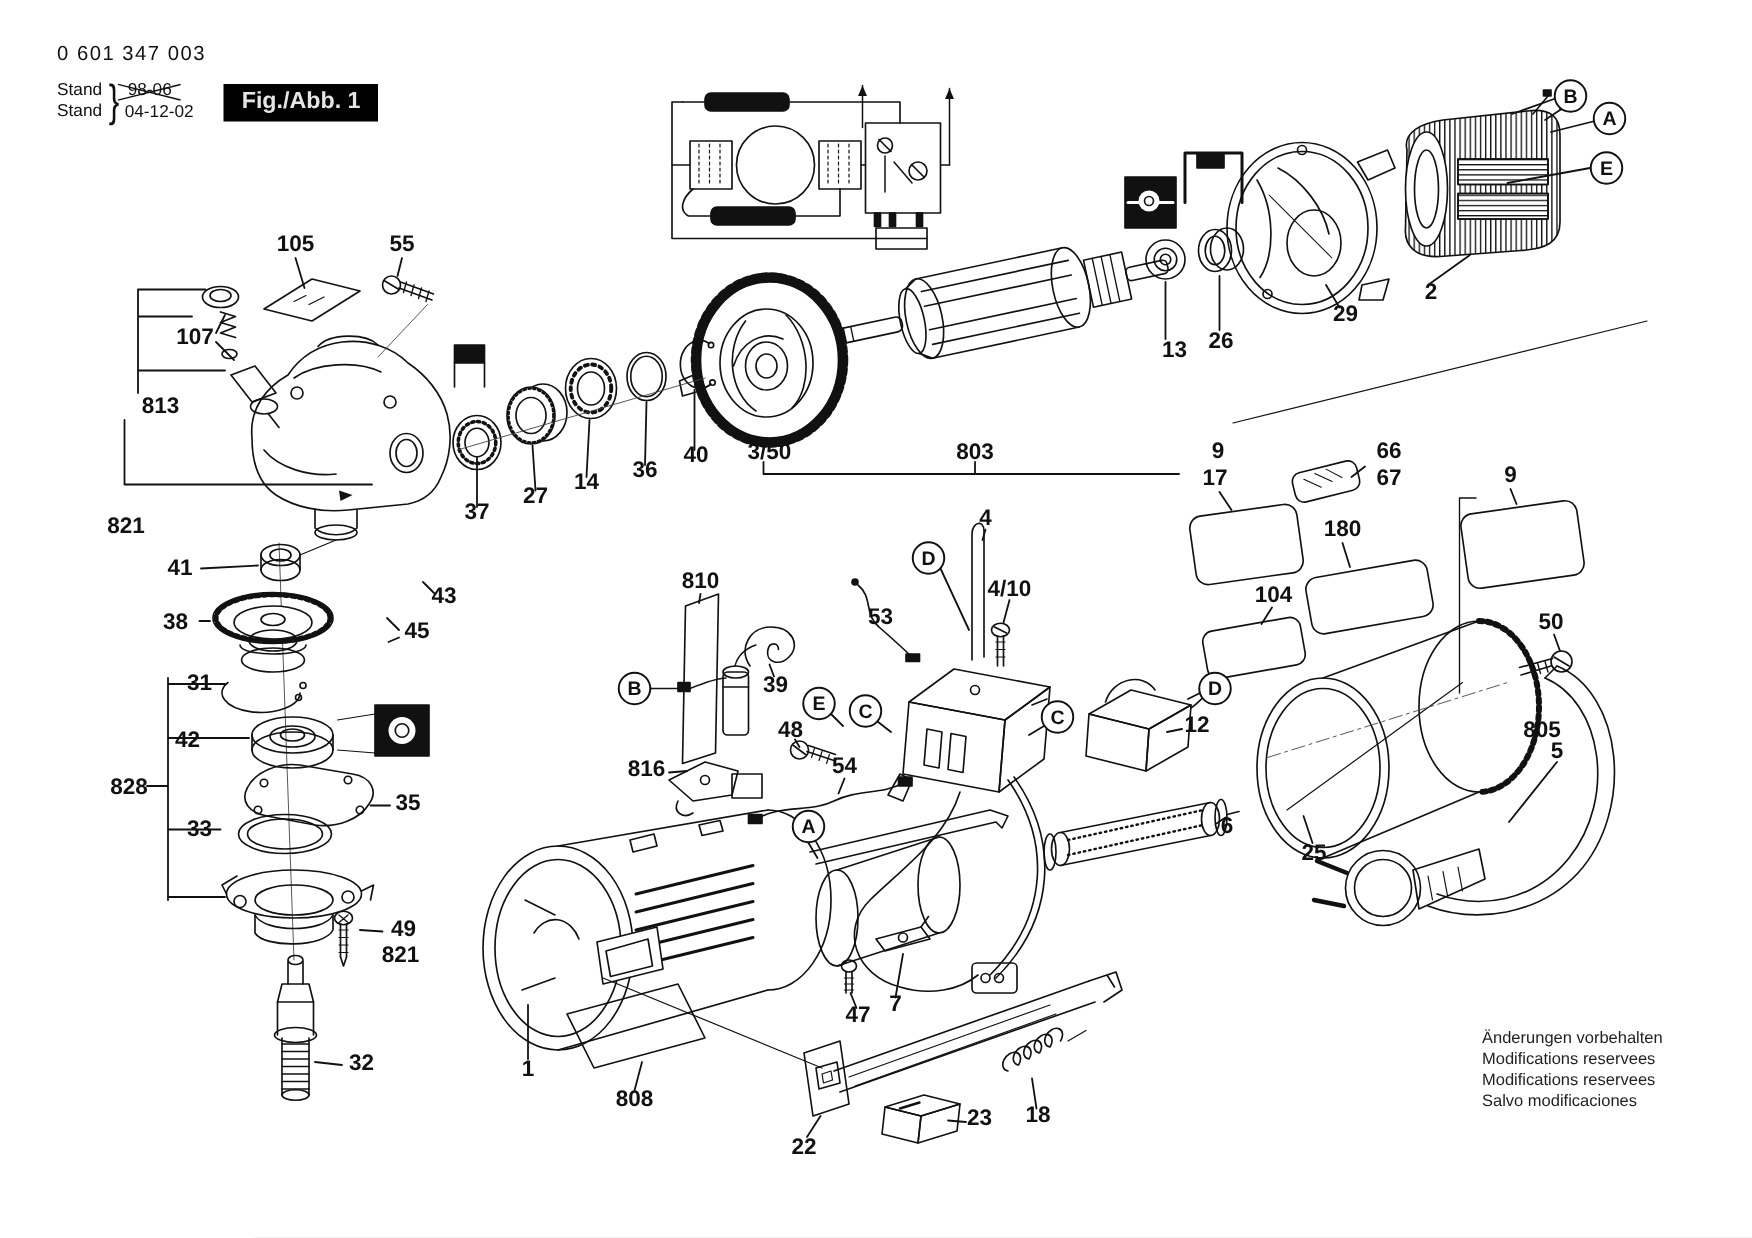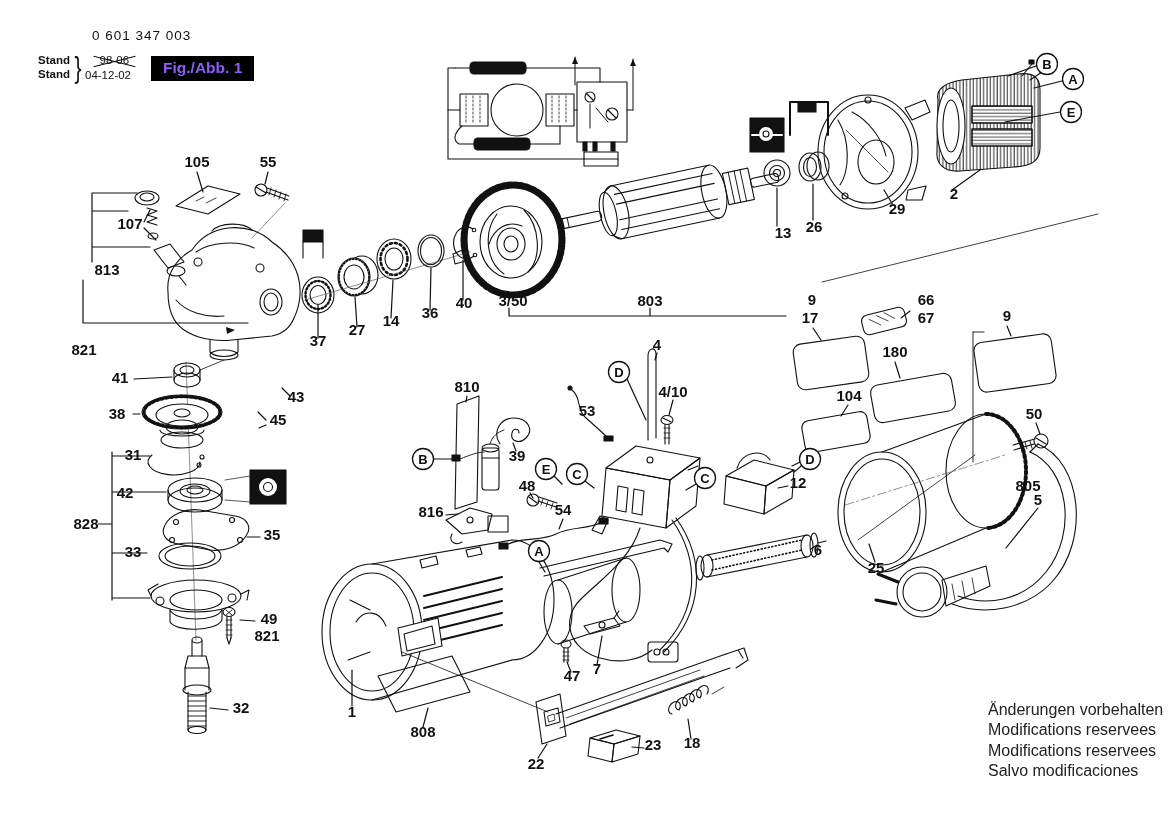--- a/index.html
+++ b/index.html
@@ -2,33 +2,33 @@
 <html><head>
 <meta charset="utf-8">
 <style>
   html,body{margin:0;padding:0;background:#e8e8e8;}
   .stage{position:relative;width:1168px;height:825px;background:#ffffff;
          font-family:"Liberation Sans",sans-serif;color:#111;overflow:hidden;margin:0 auto;}
   svg text{font-family:"Liberation Sans",sans-serif;}
   .pn{font-weight:bold;font-size:15px;fill:#111;}
   .co{font-weight:bold;font-size:13px;fill:#111;}
   .hdr{position:absolute;left:38px;top:28px;}
-  .pnum{font-size:13.5px;letter-spacing:1px;margin-left:54px;margin-bottom:8px;}
+  .pnum{font-size:13.5px;letter-spacing:1px;margin-bottom:8px;}
   .issuerow{display:flex;align-items:center;}
-  .silab{font-size:11.5px;line-height:1.2;font-weight:bold;}
+  .silab{font-size:11.5px;line-height:1.2;}
   .brace{font-size:30px;font-weight:400;margin:0 2px 0 3px;transform:scaleX(.7);}
-  .dates{font-size:11.5px;line-height:1.3;text-align:right;}
+  .dates{font-size:11.5px;line-height:1.3;}
   .xed{position:relative;display:inline-block;padding:0 2px;}
   .xed::before,.xed::after{content:"";position:absolute;left:-5px;right:-5px;top:50%;height:0;
       border-top:1.7px solid #111;}
   .xed::before{transform:rotate(14deg);}
   .xed::after{transform:rotate(-14deg);}
-  .badge{background:#000;color:#8b5cf6;font-weight:bold;font-size:15.5px;
+  .badge{background:#000;color:#e5e5e5;font-weight:bold;font-size:15.5px;
          padding:3px 12px 4px 12px;margin-left:20px;white-space:nowrap;}
-  .ftr{position:absolute;left:988px;top:700px;font-size:16px;line-height:1.28;color:#222;}
+  .ftr{position:absolute;left:988px;top:685px;font-size:11px;line-height:1.28;color:#222;}
 </style>
 </head>
 <body>
 
 <div class="stage">
 
   
   <div class="hdr">
     <div class="pnum">0 601 347 003</div>
     <div class="issuerow">

